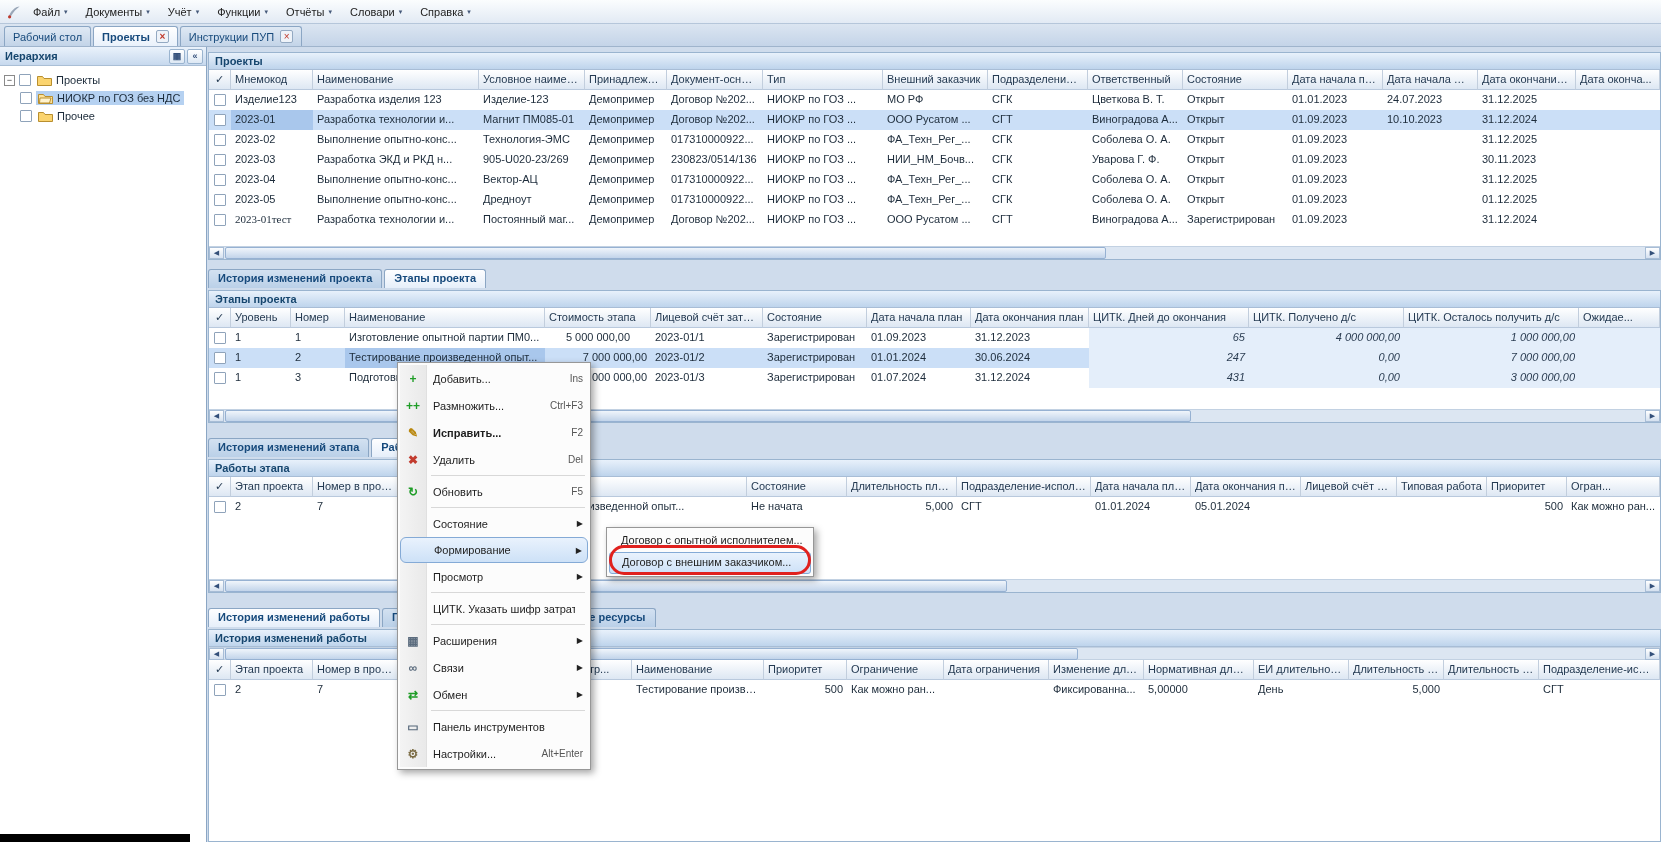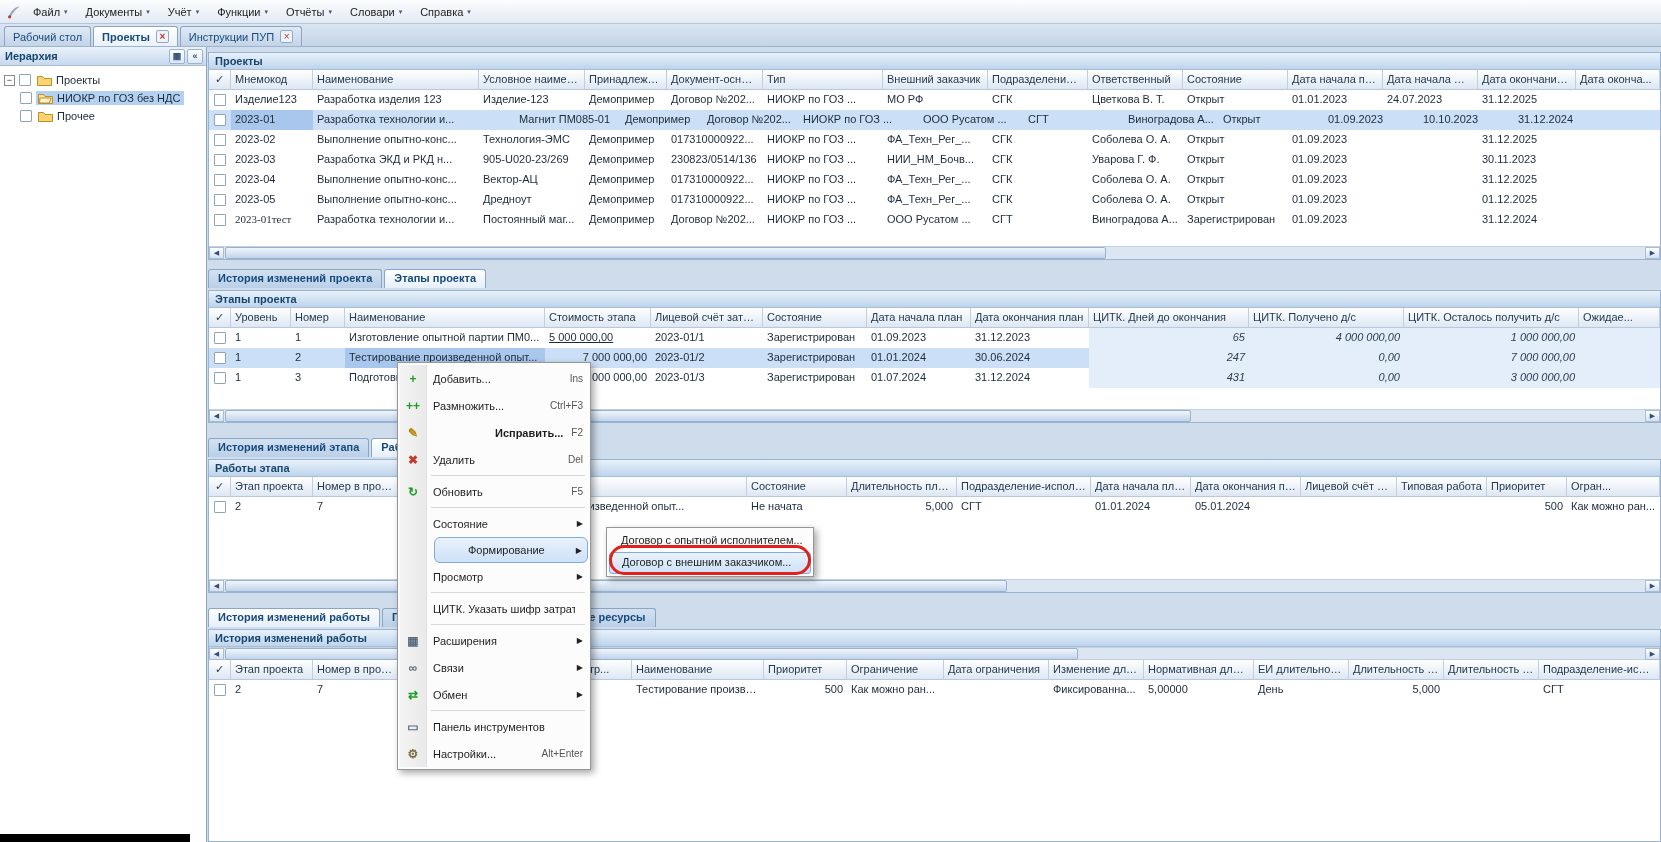--- a/index.html
+++ b/index.html
@@ -73,24 +73,24 @@
     color:#34507a; font-size:7px; line-height:10px; text-align:center; flex:0 0 15px; }
   .sb-track{ flex:1; position:relative; }
   .sb-thumb{ position:absolute; top:0; height:12px; background:linear-gradient(#f0f5fb,#c2d4ea);
     border:1px solid #96b1d2; border-radius:2px; }
   
   .cmenu{ position:absolute; left:397px; top:362px; width:194px; background:#fcfcfc; border:1px solid #979797;
     box-shadow:3px 3px 7px rgba(0,0,0,.35); padding:2px; z-index:50; }
   .cmenu::before{ content:''; position:absolute; left:2px; top:2px; bottom:2px; width:26px;
     background:linear-gradient(90deg,#f4f4f4,#e9e9e9); border-right:1px solid #e0e0e0; }
   .cm-item{ position:relative; height:27px; display:flex; align-items:center; padding:0 5px 0 0; color:#1e1e1e; }
-  .cm-item.hl{ background:linear-gradient(#e9f2fd,#cde1f7); border:1px solid #84aad6; border-radius:6px; height:26px;margin-left:34px; }
+  .cm-item.hl{ background:linear-gradient(#e9f2fd,#cde1f7); border:1px solid #84aad6; border-radius:6px; height:26px; }
   .cm-ic{ width:26px; flex:0 0 26px; text-align:center; font-size:12px; font-weight:bold; }
   .cm-lb{ flex:1; padding-left:7px; white-space:nowrap; overflow:hidden; }
-  .cm-item.bold .cm-lb{ font-weight:bold;text-align:right; }
+  .cm-item.bold .cm-lb{ font-weight:bold; }
   .cm-rt{ color:#555; font-size:10px; padding-left:8px; white-space:nowrap; }
   .cm-rt.arrow{ color:#222; font-size:8px; }
   .cm-sep{ height:1px; background:#d8d8d8; margin:2px 3px 2px 31px; position:relative; }
   
   .smenu{ position:absolute; left:606px; top:527px; width:208px; background:#fcfcfc; border:1px solid #979797;
     box-shadow:3px 3px 7px rgba(0,0,0,.35); padding:2px; z-index:51; }
   .sm-item{ height:22px; line-height:21px; padding:0 8px 0 12px; white-space:nowrap; color:#1e1e1e; }
   .sm-item.hl{ background:linear-gradient(#e9f2fd,#cde1f7); border:1px solid #84aad6; border-radius:3px; line-height:19px; }
   
   .red-oval{ position:absolute; left:609px; top:545px; width:202px; height:30px;
@@ -242,21 +242,21 @@
             <div class="g-cell" style="width: 95px; flex: 0 0 95px;">24.07.2023</div>
             <div class="g-cell" style="width: 98px; flex: 0 0 98px;">31.12.2025</div>
             <div class="g-cell" style="width: 87px; flex: 1 1 auto;"></div>
           </div>
           <div class="g-row sel">
             <div class="g-cell chk-col" style="width: 22px; flex: 0 0 22px;">
               <span class="cb"></span>
             </div>
             <div class="g-cell cursor" style="width: 82px; flex: 0 0 82px;">2023-01</div>
             <div class="g-cell" style="width: 166px; flex: 0 0 166px;">Разработка технологии и...</div>
-            <div class="g-cell" style="width: 106px; flex: 0 0 106px; margin-left: 36px;">Магнит ПМ085-01</div>
+            <div class="g-cell" style="width: 106px; flex: 0 0 106px;">Магнит ПМ085-01</div>
             <div class="g-cell" style="width: 82px; flex: 0 0 82px;">Демопример</div>
             <div class="g-cell" style="width: 96px; flex: 0 0 96px;">Договор №202...</div>
             <div class="g-cell" style="width: 120px; flex: 0 0 120px;">НИОКР по ГОЗ ...</div>
             <div class="g-cell" style="width: 105px; flex: 0 0 105px;">ООО Русатом ...</div>
             <div class="g-cell" style="width: 100px; flex: 0 0 100px;">СГТ</div>
             <div class="g-cell" style="width: 95px; flex: 0 0 95px;">Виноградова А...</div>
             <div class="g-cell" style="width: 105px; flex: 0 0 105px;">Открыт</div>
             <div class="g-cell" style="width: 95px; flex: 0 0 95px;">01.09.2023</div>
             <div class="g-cell" style="width: 95px; flex: 0 0 95px;">10.10.2023</div>
             <div class="g-cell" style="width: 98px; flex: 0 0 98px;">31.12.2024</div>
@@ -389,21 +389,21 @@
             <div class="g-hc" style="width: 175px; flex: 0 0 175px;">ЦИТК. Осталось получить д/с</div>
             <div class="g-hc" style="width: 84px; flex: 1 1 auto;">Ожидае...</div>
           </div>
           <div class="g-row">
             <div class="g-cell chk-col" style="width: 22px; flex: 0 0 22px;">
               <span class="cb"></span>
             </div>
             <div class="g-cell" style="width: 60px; flex: 0 0 60px;">1</div>
             <div class="g-cell" style="width: 54px; flex: 0 0 54px;">1</div>
             <div class="g-cell" style="width: 200px; flex: 0 0 200px;">Изготовление опытной партии ПМ0...</div>
-            <div class="g-cell" style="width: 106px; flex: 0 0 106px; text-align: left; text-decoration: underline;">5 000 000,00</div>
+            <div class="g-cell" style="width: 106px; flex: 0 0 106px; text-align: center;">5 000 000,00</div>
             <div class="g-cell" style="width: 112px; flex: 0 0 112px;">2023-01/1</div>
             <div class="g-cell" style="width: 104px; flex: 0 0 104px;">Зарегистрирован</div>
             <div class="g-cell" style="width: 104px; flex: 0 0 104px;">01.09.2023</div>
             <div class="g-cell" style="width: 118px; flex: 0 0 118px;">31.12.2023</div>
             <div class="g-cell citk" style="width: 160px; flex: 0 0 160px; text-align: right;">65</div>
             <div class="g-cell citk" style="width: 155px; flex: 0 0 155px; text-align: right;">4 000 000,00</div>
             <div class="g-cell citk" style="width: 175px; flex: 0 0 175px; text-align: right;">1 000 000,00</div>
             <div class="g-cell citk" style="width: 84px; flex: 1 1 auto;"></div>
           </div>
           <div class="g-row sel">

